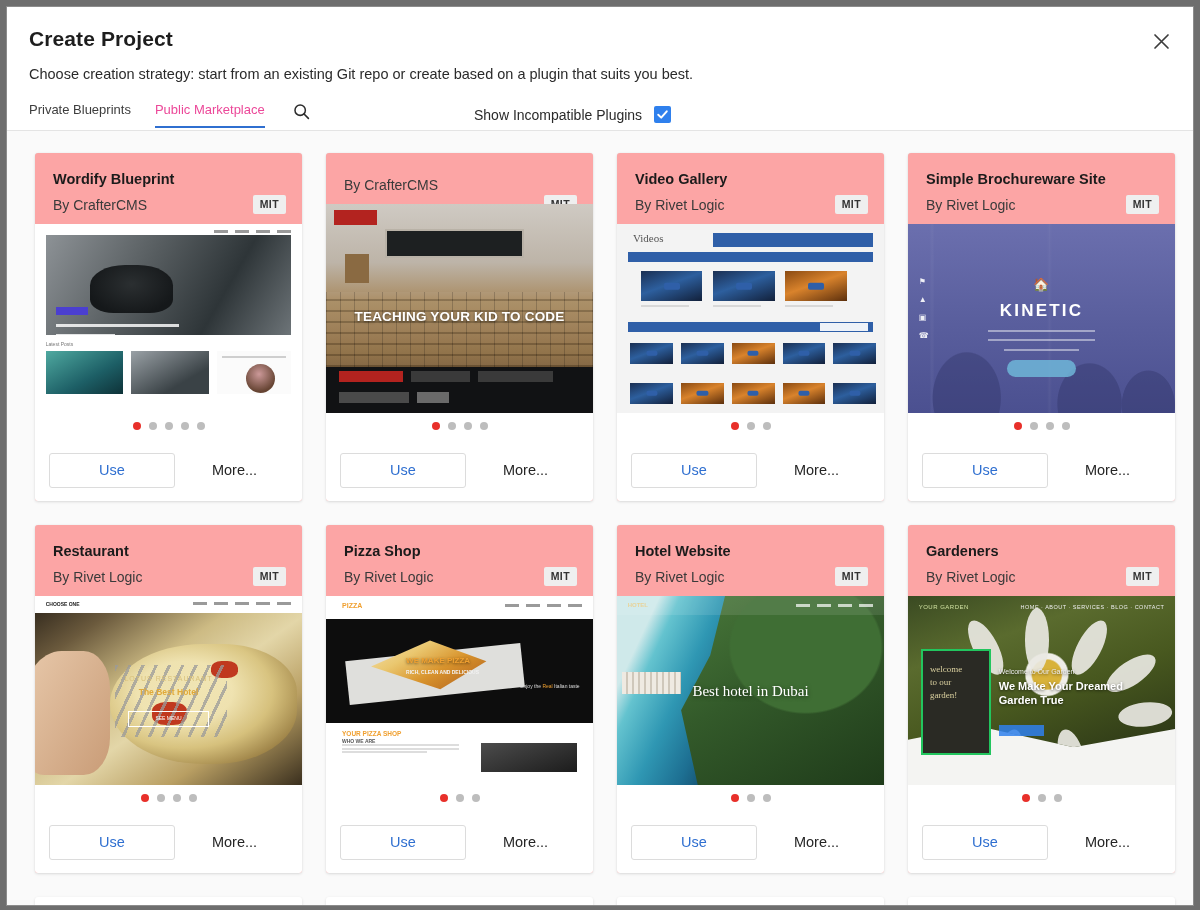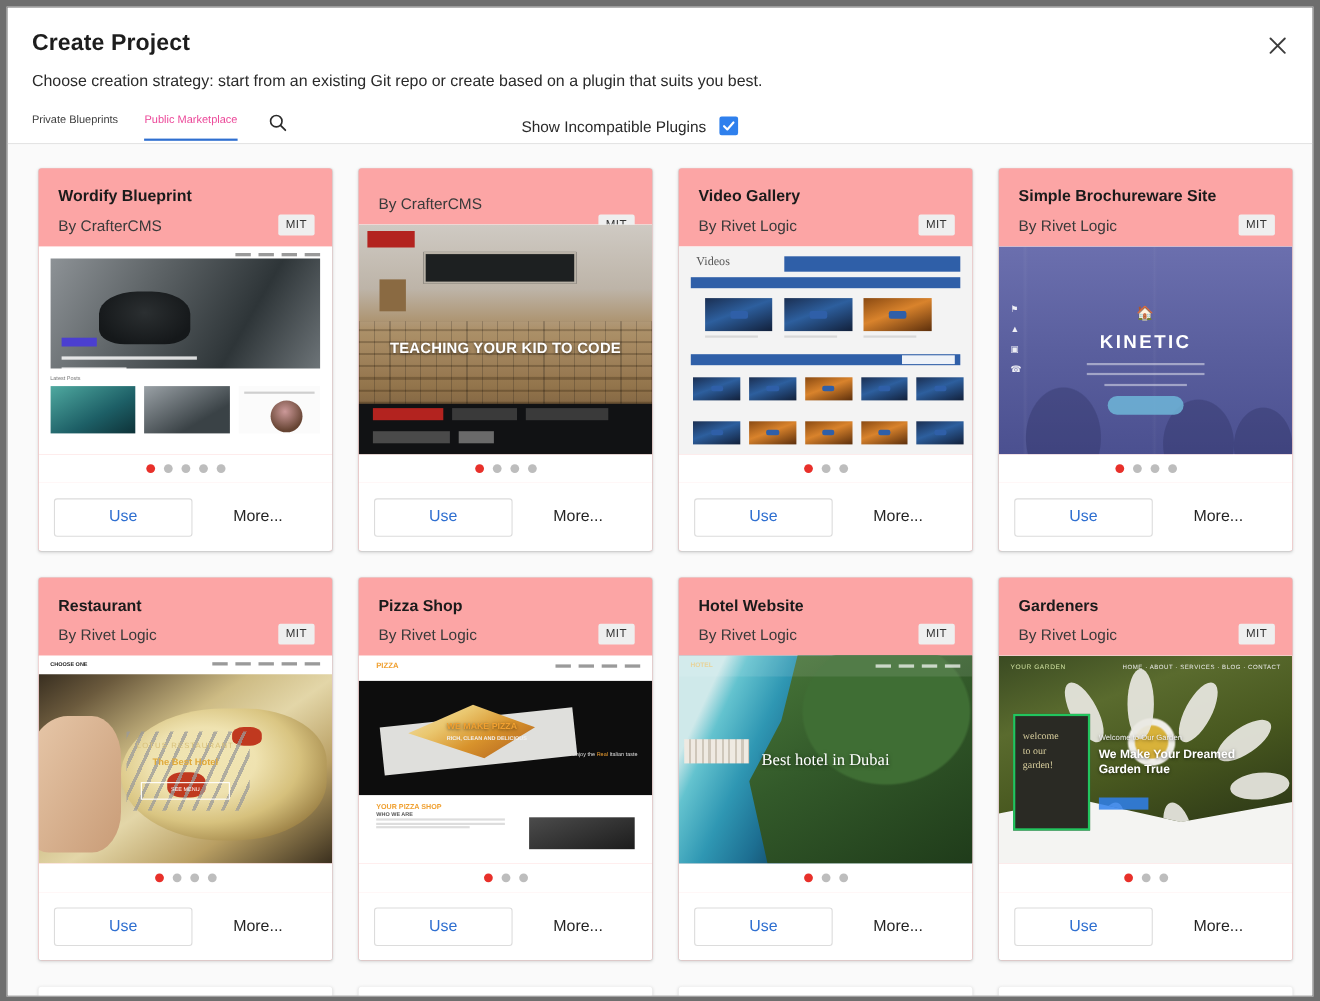--- a/index.html
+++ b/index.html
@@ -54,21 +54,21 @@
 
   
   .tabs-row {
     margin-top: 14px;
     display: flex;
     align-items: center;
     height: 32px;
     position: relative;
   }
   .tab {
-    font-size: 10px;
+    font-size: 13px;
     color: #3d3d3d;
     cursor: pointer;
     padding-bottom: 7px;
     line-height: 18px;
     border-bottom: 2px solid transparent;
     white-space: nowrap;
   }
   .tab + .tab { margin-left: 24px; }
   .tab.active {
     color: #ec4899;
@@ -146,21 +146,21 @@
     color: #3a3a3a;
     line-height: 18px;
   }
   .license {
     position: absolute;
     right: 16px;
     top: 42px;
     background: #efefef;
     color: #333;
     font-size: 10.5px;
-    font-weight: 400;
+    font-weight: 700;
     letter-spacing: .4px;
     padding: 4px 7px;
     border-radius: 2px;
     line-height: 11px;
   }
   .media {
     flex: 1 1 auto;
     position: relative;
     overflow: hidden;
     background: #ffffff;

